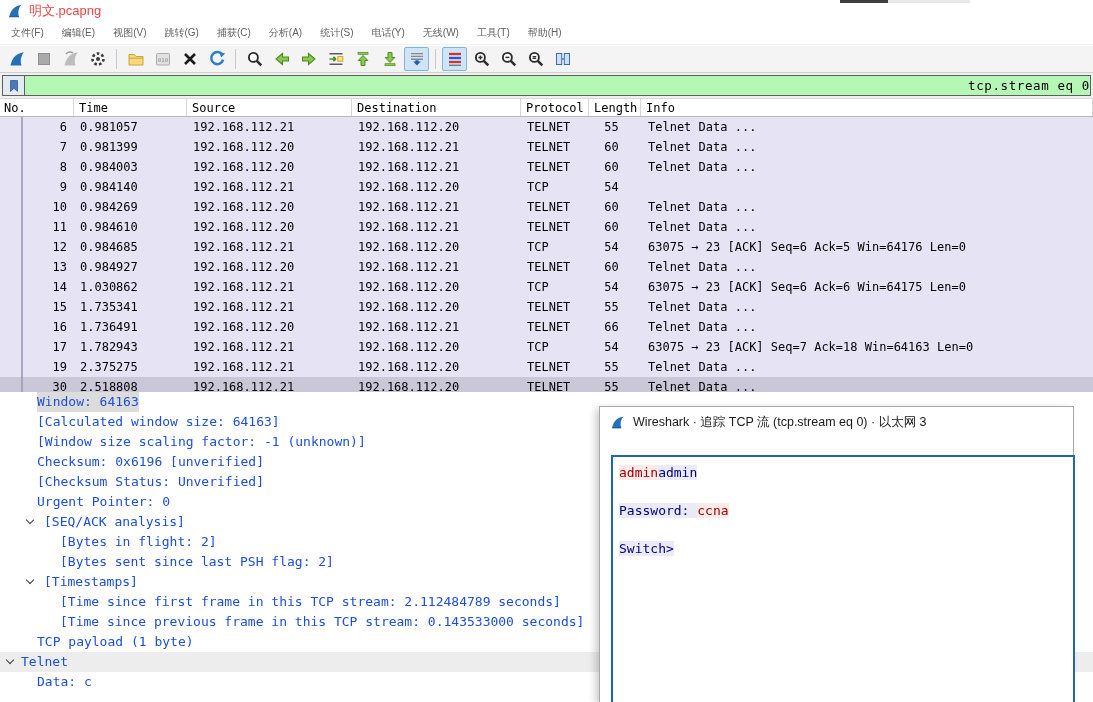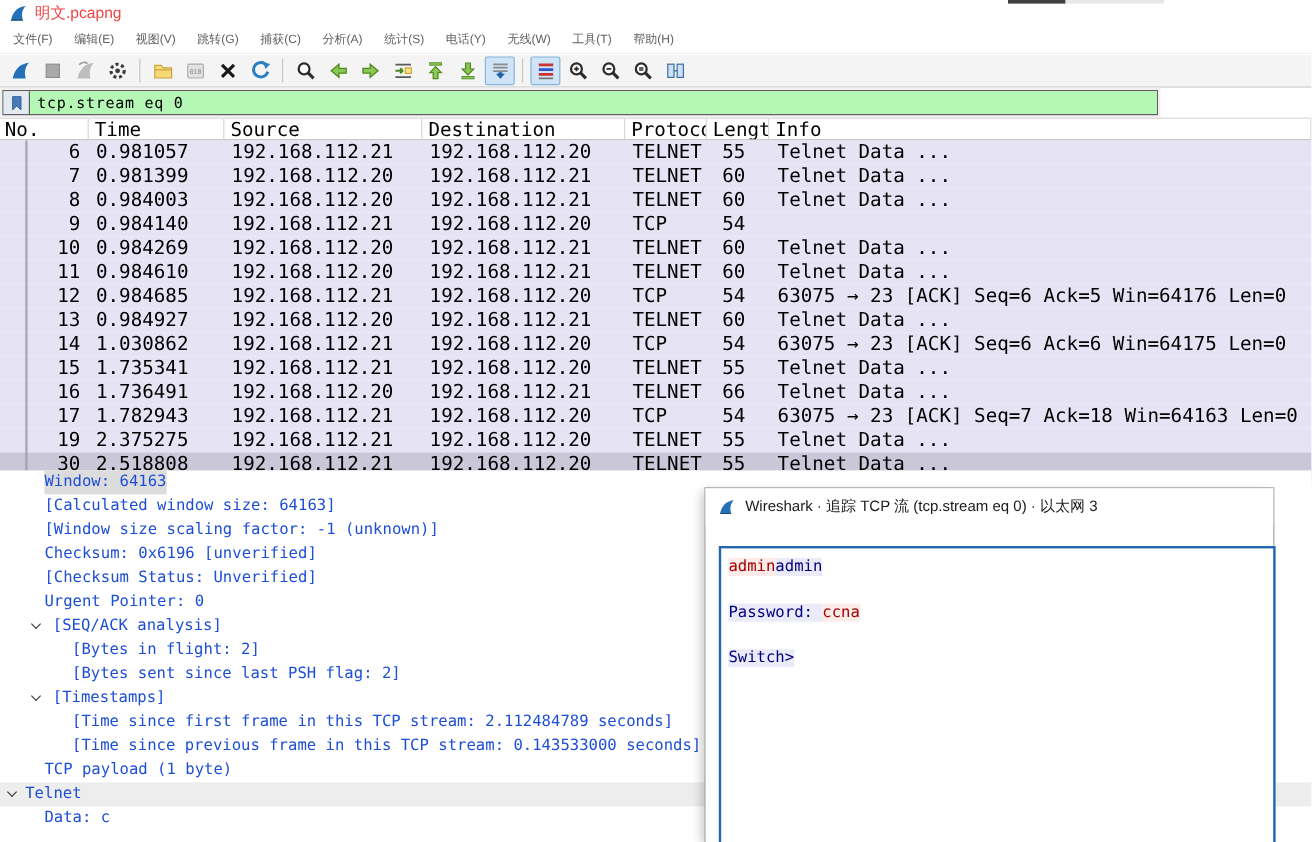--- a/index.html
+++ b/index.html
@@ -23,32 +23,32 @@
   
   #toolbar { position:absolute; left:0; top:46px; width:1093px; height:27px; background:#f4f4f4;
              border-bottom:1px solid #cfcfcf; display:flex; align-items:center; padding-left:3px; }
   .tbtn { width:25px; height:24px; display:flex; align-items:center; justify-content:center;
           border:1px solid transparent; border-radius:2px; margin:0 1px; }
   .tbtn svg { width:18px; height:18px; display:block; }
   .tbtn.active { background:#cfe4f7; border-color:#84b3dd; }
   .tsep { width:1px; height:20px; background:#c8c8c8; margin:0 5px; }
 
   
-  #filterbar { position:absolute; left:0; top:73px; width:967px; height:25px; background:#f0f0f0;
-               padding:2px 2px; }
+  #filterbar { position:absolute; left:0; top:73px; width:1093px; height:25px; background:#f0f0f0;
+               padding:2px 2px;text-align:right; }
   #filterfield { display:flex; height:21px; border:1px solid #5f5f5f; }
   #bookmarkbox { width:22px; background:#e3eaf2; border-right:1px solid #5f5f5f;
                  display:flex; align-items:center; justify-content:center; }
   #bookmarkbox svg { width:14px; height:14px; }
   #filtertext { flex:1; background:#b5f7b5; font-family:"DejaVu Sans Mono","Liberation Mono",monospace;
                 font-size:12.5px; line-height:19px; padding-left:6px; letter-spacing:.6px; color:#000; }
 
   
   #packetlist { position:absolute; left:0; top:98px; width:1093px; height:299px; background:#fff;
-                font-family:"DejaVu Sans Mono","Liberation Mono",monospace; font-size:16px; }
+                font-family:"DejaVu Sans Mono","Liberation Mono",monospace; font-size:12px; }
   #plheader { display:grid; grid-template-columns:74px 113px 165px 169px 68px 52px 1fr;
               height:19px; line-height:18px; background:#fff; border-bottom:1px solid #b8b8b8;
               border-top:1px solid #d9d9d9; color:#000; }
   #plheader .hc { padding-left:5px; border-right:1px solid #d8d8d8; overflow:hidden; white-space:nowrap; }
   #plrows { position:relative; }
   .prow { display:grid; grid-template-columns:74px 113px 165px 169px 68px 52px 1fr;
           height:20px; line-height:20px; background:#e6e3f5; color:#000; white-space:nowrap; }
   .prow.selected { background:#cac7d9; }
   .prow .c-no { text-align:right; padding-right:7px; }
   .prow .c-len { text-align:center; padding-right:7px; }
@@ -71,21 +71,21 @@
   .dl-root .txt { margin-left:21px; }
   .dl-child .txt { margin-left:37px; }
   .dl-childarrow .txt { margin-left:44px; }
   .dl-grand .txt { margin-left:60px; }
   .chev { position:absolute; top:5px; width:6px; height:6px; border-right:1.6px solid #3c3c3c;
           border-bottom:1.6px solid #3c3c3c; transform:rotate(45deg); }
   .dl-root .chev { left:7px; }
   .dl-childarrow .chev { left:27px; }
 
   
-  #dialog { position:absolute; left:588px; top:407px; width:473px; height:295px; background:#fff;
+  #dialog { position:absolute; left:600px; top:407px; width:473px; height:295px; background:#fff;
             box-shadow:0 0 0 1px #a9a9a9, -4px 2px 8px rgba(0,0,0,.22); }
   #dlg-titlebar { height:31px; display:flex; align-items:center; background:#fff; }
   #dlg-titlebar .appicon { width:15px; height:15px; margin-left:10px; }
   #dlg-titlebar .dtitle { margin-left:8px; font-size:12.5px; color:#1a1a1a; }
   #streambox { position:absolute; left:11px; top:48px; right:-2px; bottom:-2px;
                border:2px solid #2166b0; background:#fff; padding:7px 0 0 6px;
                font-family:"DejaVu Sans Mono","Liberation Mono",monospace; font-size:13px; }
   .sline { height:19px; line-height:17px; white-space:pre; }
   .seg-client { color:#a40000; background:#fcebe8; }
   .seg-server { color:#000080; background:#eaeaf8; }

